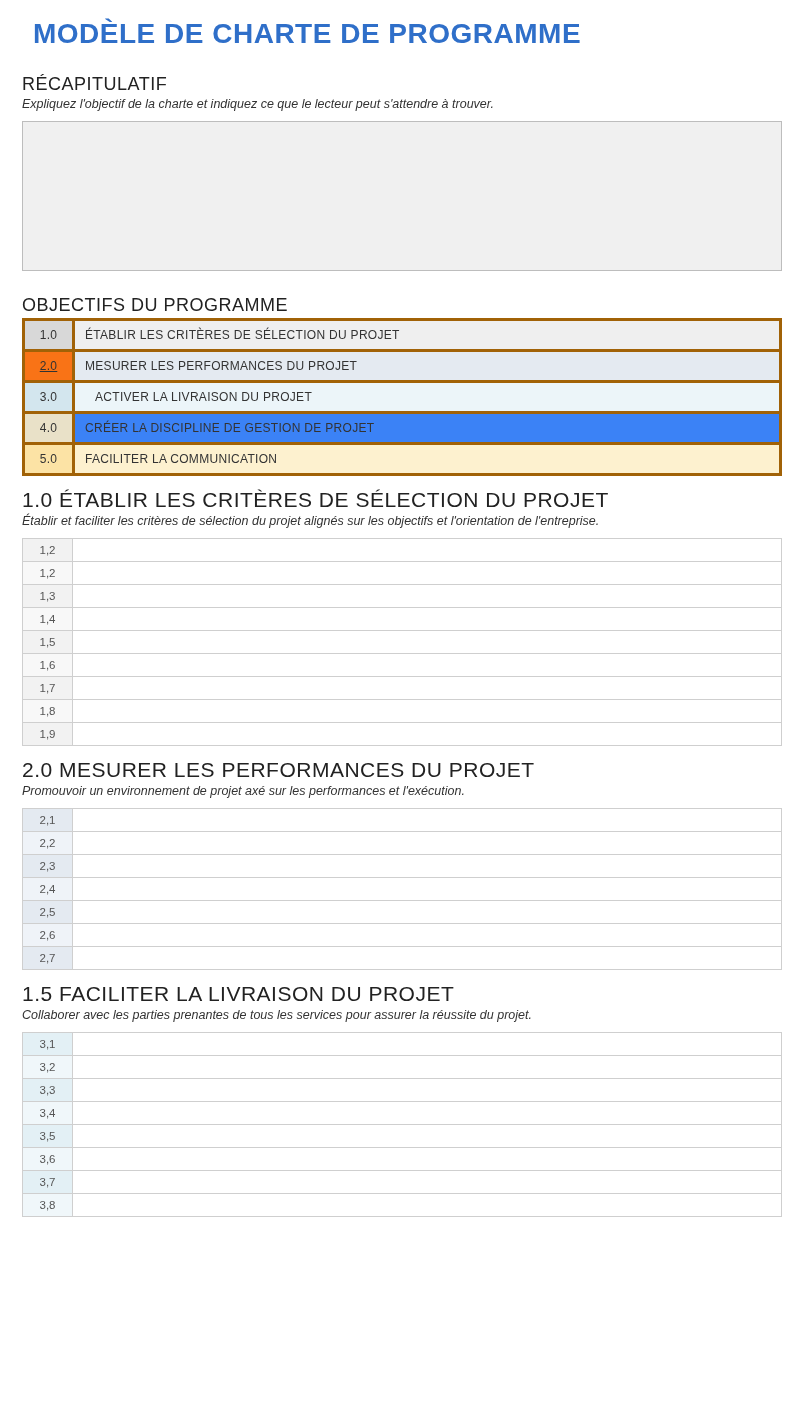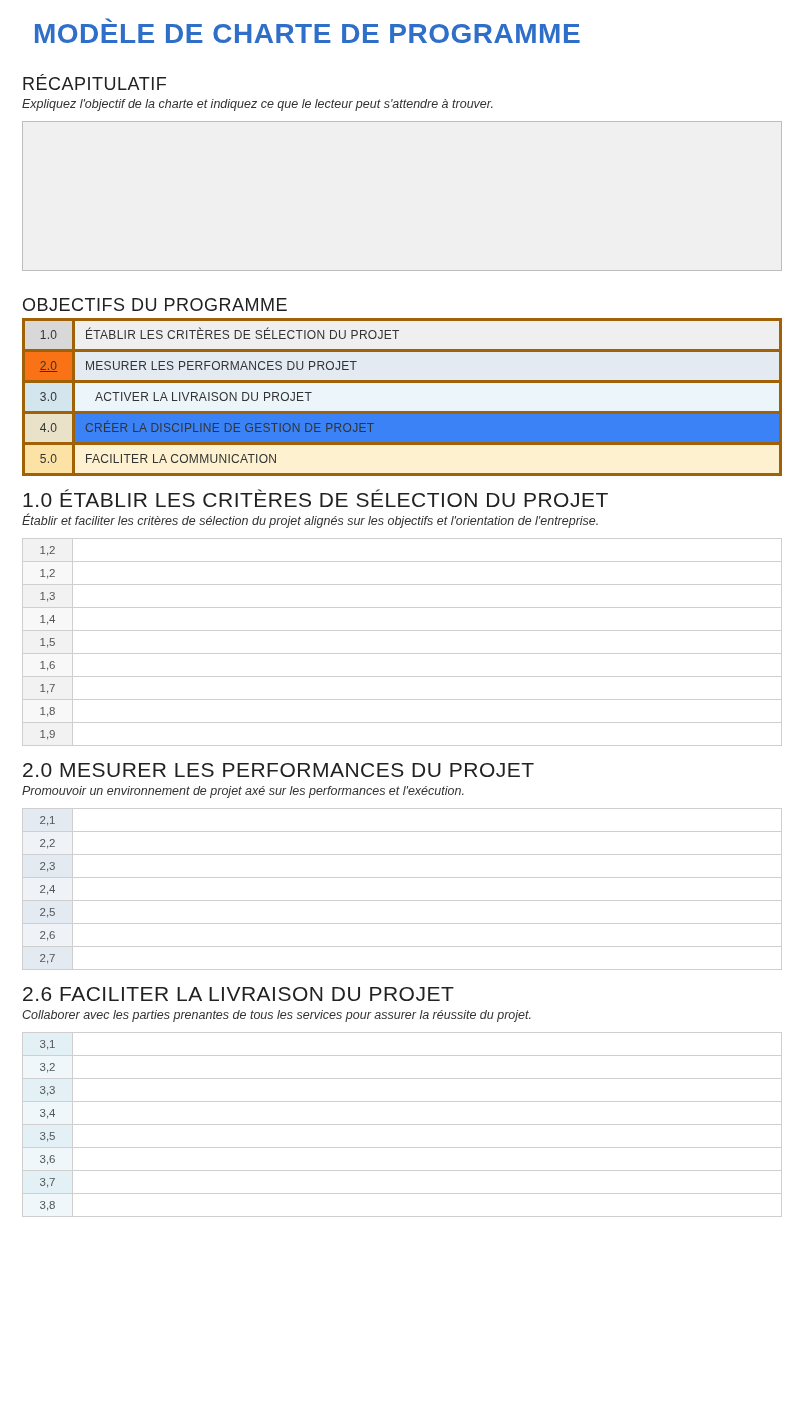--- a/index.html
+++ b/index.html
@@ -189,21 +189,21 @@
         <td class="num">2,6</td>
         <td class="val"></td>
       </tr>
       <tr>
         <td class="num">2,7</td>
         <td class="val"></td>
       </tr>
     </tbody>
 </table>
 
-<h2 class="section big">2.6 FACILITER LA LIVRAISON DU PROJET</h2>
+<h2 class="section big">1.5 FACILITER LA LIVRAISON DU PROJET</h2>
 <p class="desc">Collaborer avec les parties prenantes de tous les services pour assurer la réussite du projet.</p>
 <table class="sub-table sec3">
   <tbody id="sec3-body">
       <tr>
         <td class="num">3,1</td>
         <td class="val"></td>
       </tr>
       <tr>
         <td class="num">3,2</td>
         <td class="val"></td>

